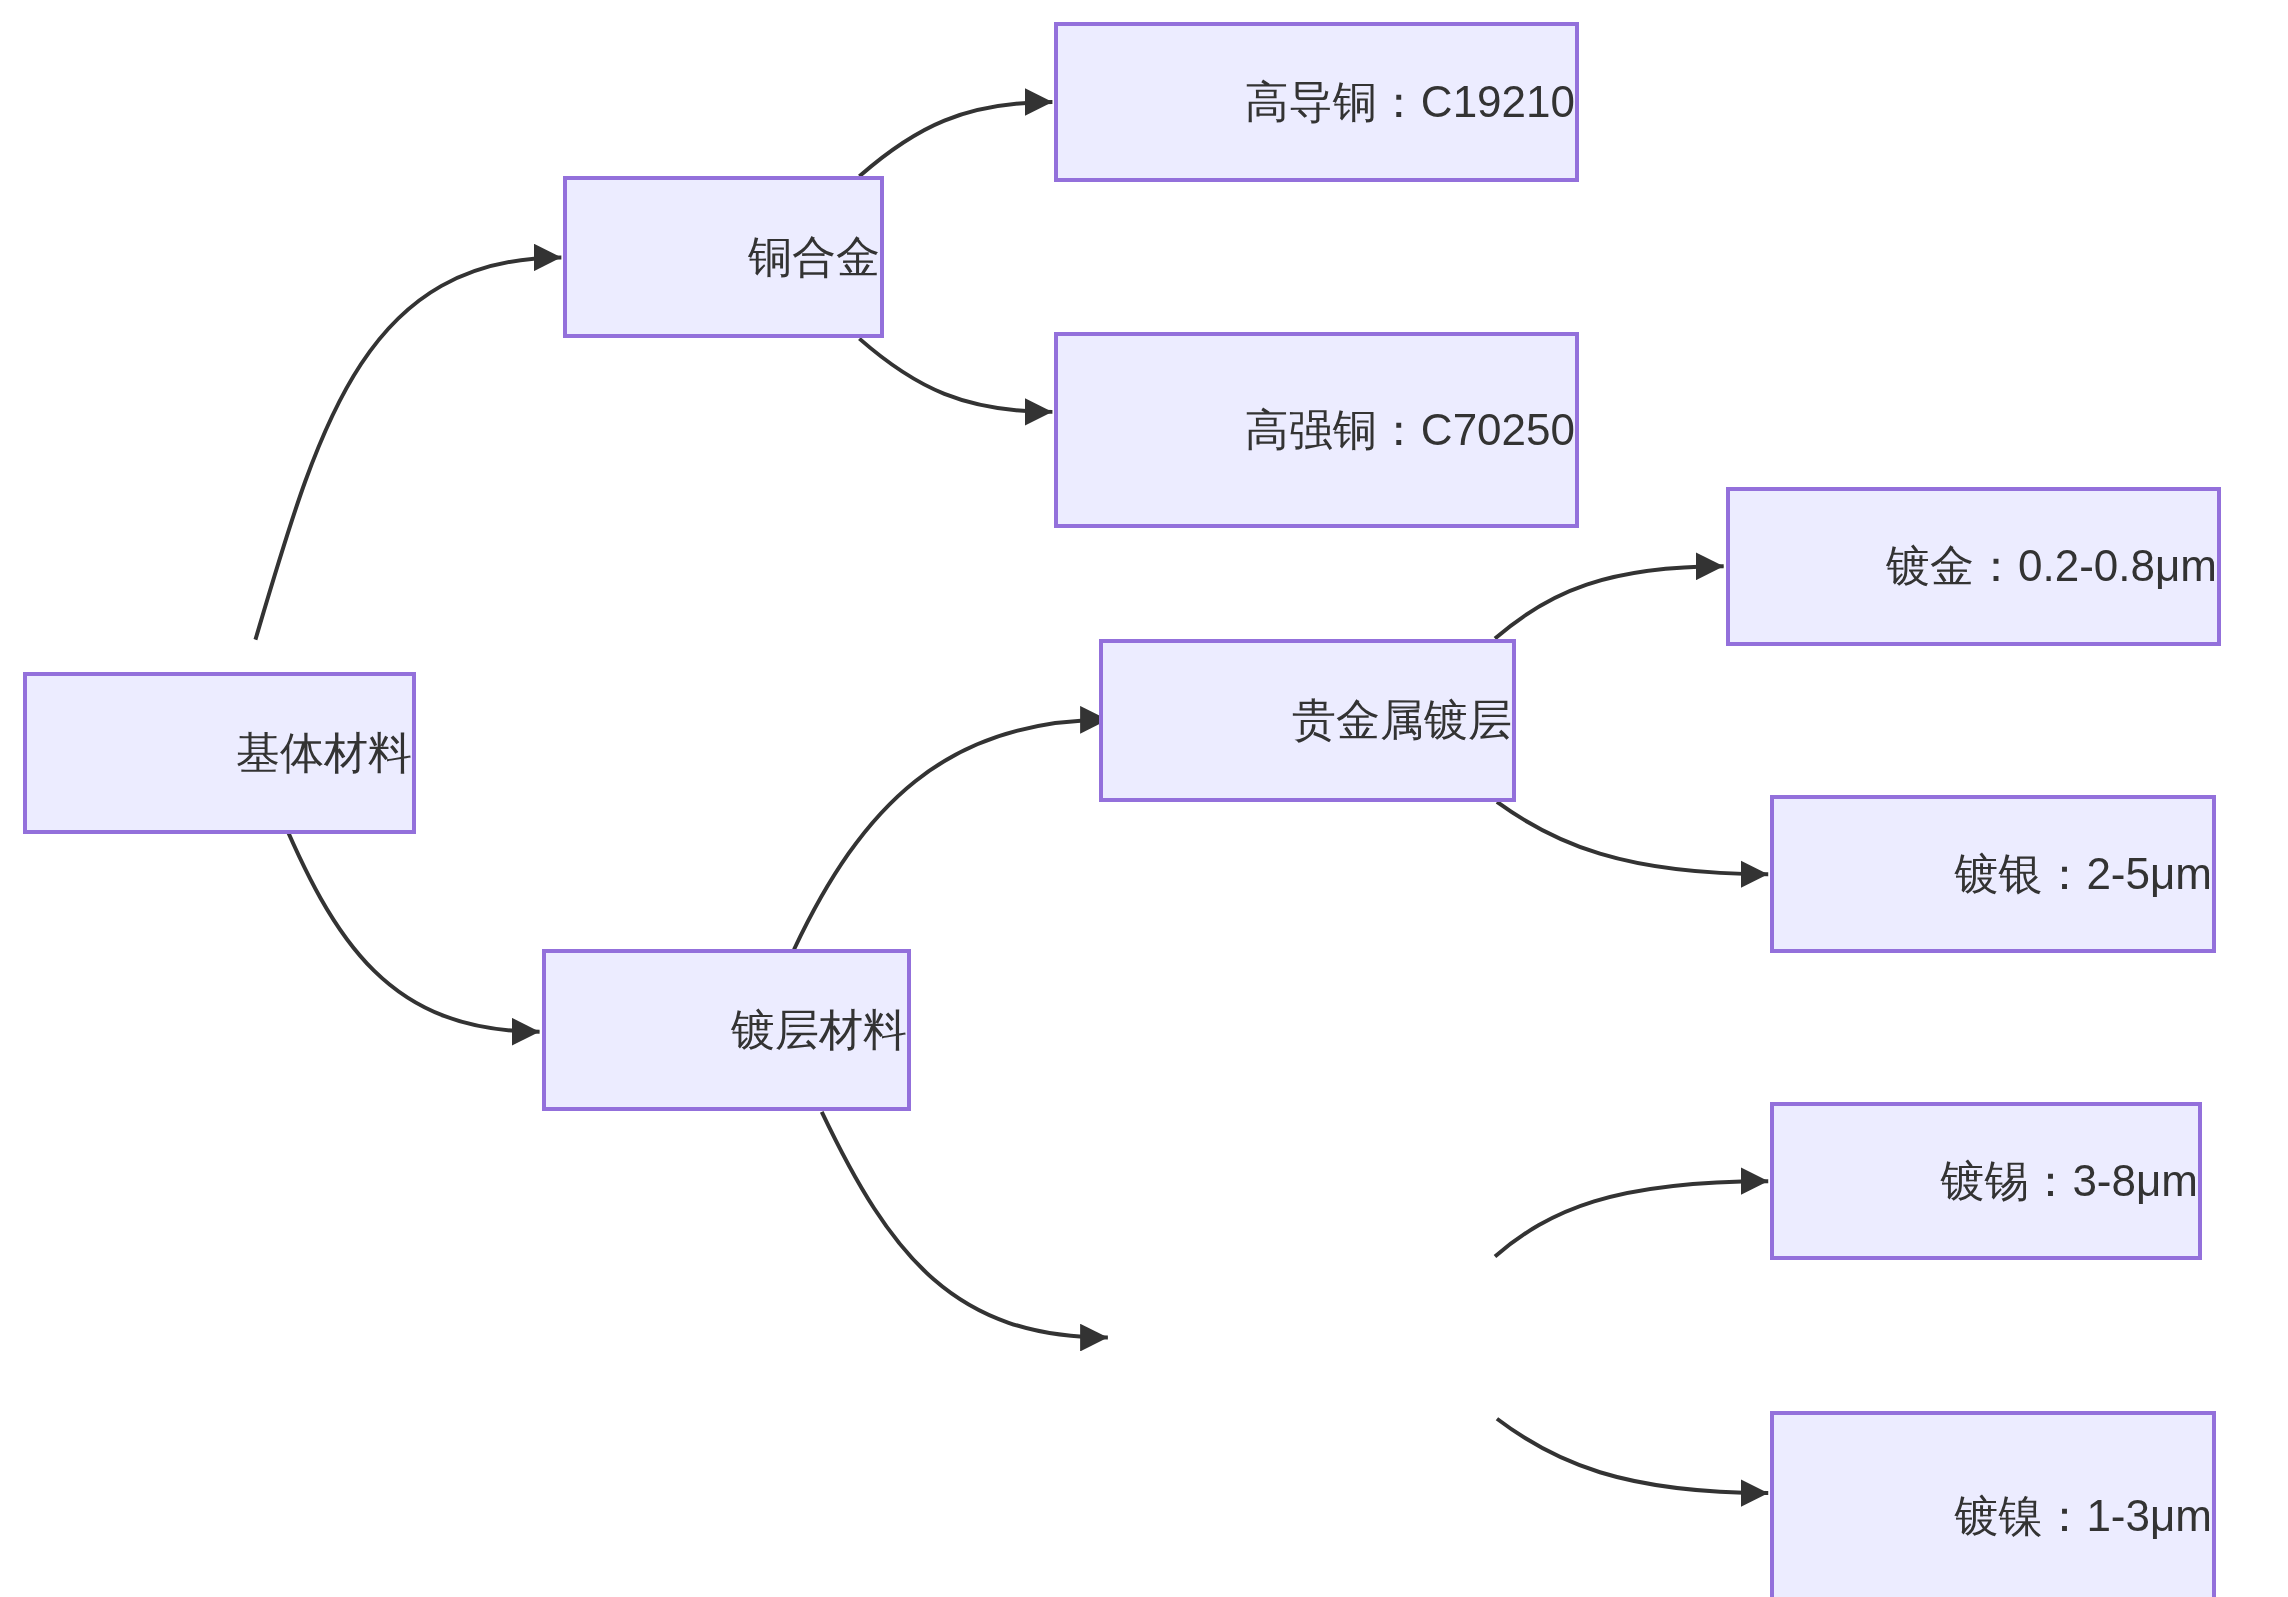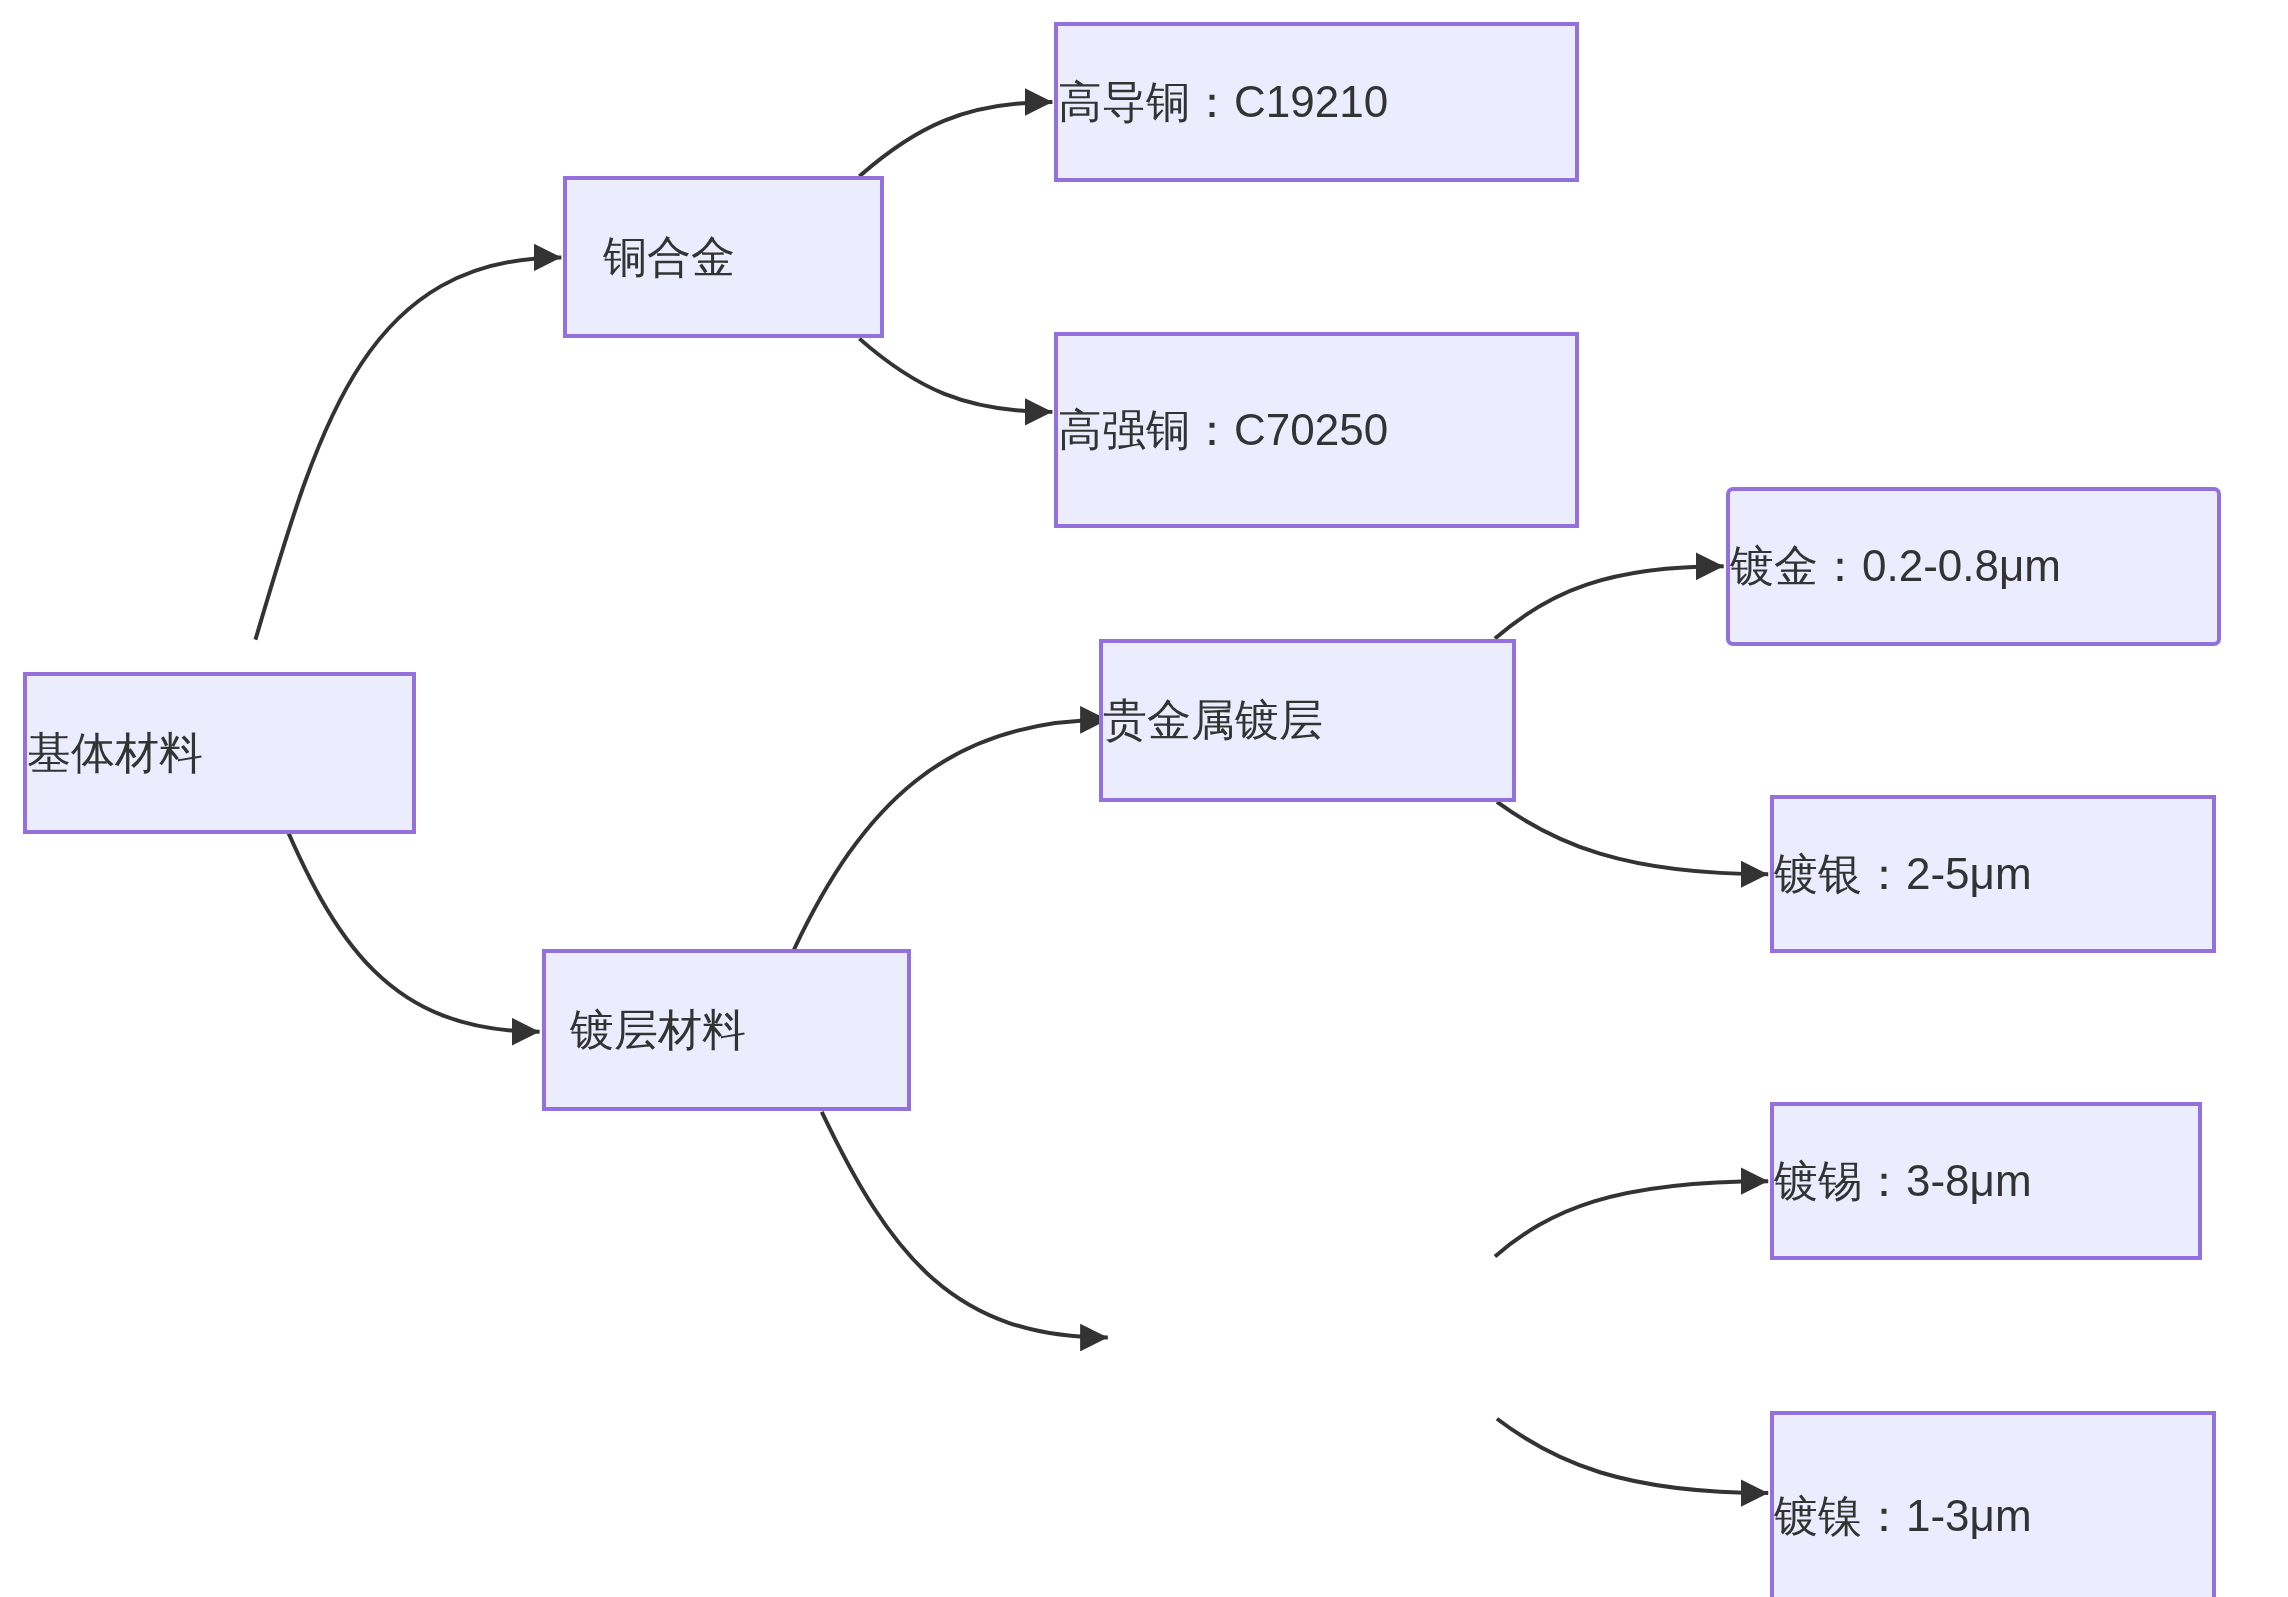--- a/index.html
+++ b/index.html
@@ -31,35 +31,35 @@
     stroke-width:4px;
   }
   .node{
     position:absolute;
     z-index:2;
     background:var(--node-fill);
     border:4px solid var(--node-border);
     color:var(--text-color);
     display:flex;
     align-items:center;
-    justify-content:flex-start;
+    justify-content:flex-end;
     font-size:44px;
     line-height:1.2;
     white-space:nowrap;
     cursor:default;
   }
   
   #node-base       {left:23px;   top:672px;  width:393px; height:162px;}
   #node-copper     {left:563px;  top:176px;  width:321px; height:162px;padding-left:36px;}
   #node-coating    {left:542px;  top:949px;  width:369px; height:162px;padding-left:24px;}
   #node-hdc        {left:1054px; top:22px;   width:525px; height:160px;}
   #node-hsc        {left:1054px; top:332px;  width:525px; height:196px;}
   #node-precious   {left:1099px; top:639px;  width:417px; height:163px;}
   #node-protective {left:1110px; top:1256px; width:417px; height:162px;}
-  #node-gold       {left:1726px; top:487px;  width:495px; height:159px;border-radius:7px;}
+  #node-gold       {left:1726px; top:487px;  width:495px; height:159px;}
   #node-silver     {left:1770px; top:795px;  width:446px; height:158px;}
   #node-tin        {left:1770px; top:1102px; width:432px; height:158px;}
   #node-nickel     {left:1770px; top:1411px; width:446px; height:211px;}
 </style>
 </head>
 <body>
 
 <div class="canvas">
 
   <svg class="edges" viewBox="0 0 2312 1614" xmlns="http://www.w3.org/2000/svg" aria-hidden="true">

